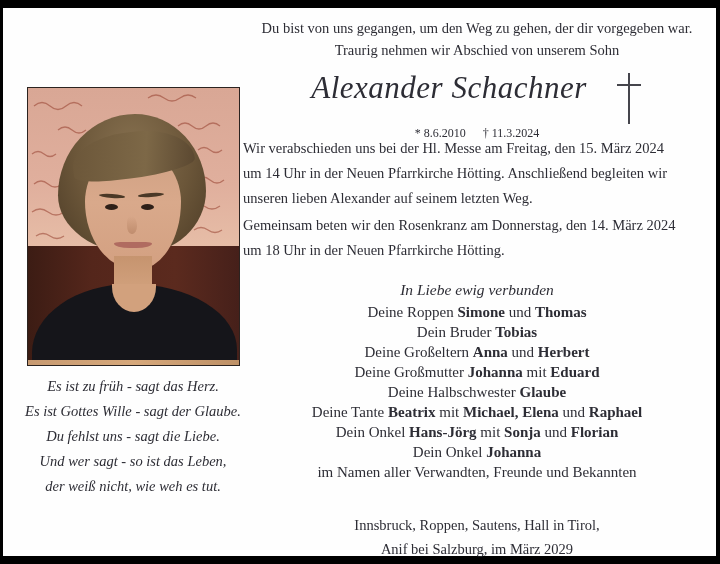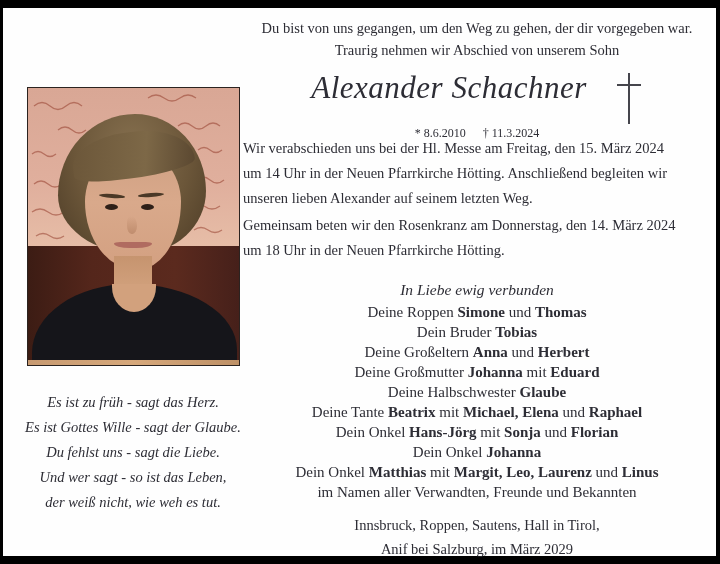--- a/index.html
+++ b/index.html
@@ -102,21 +102,21 @@
   }
   .photo .chest{
     position:absolute;left:84px;top:196px;width:44px;height:28px;
     background:#d2a17d;border-radius:0 0 50% 50% / 0 0 90% 90%;
   }
   .photo .table-strip{
     position:absolute;left:0;top:272px;width:100%;height:7px;
     background:linear-gradient(90deg,#c79a71,#d6a87b 50%,#bd9066);
   }
   .poem{
-    position:absolute;left:8px;top:382px;width:244px;text-align:center;
+    position:absolute;left:8px;top:366px;width:244px;text-align:center;
     font-style:italic;font-size:14.5px;line-height:25px;white-space:pre-line;
   }
 </style>
 </head>
 <body>
 
 <div class="card">
 
   <div class="photo">
     <svg class="scribbles" width="213" height="160" viewBox="0 0 213 160">
@@ -178,20 +178,19 @@
 
   <div class="mourners">
     <div class="mourner-line"><span>Deine Roppen </span><span class="bold">Simone</span><span> und </span><span class="bold">Thomas</span></div>
     <div class="mourner-line"><span>Dein Bruder </span><span class="bold">Tobias</span></div>
     <div class="mourner-line"><span>Deine Großeltern </span><span class="bold">Anna</span><span> und </span><span class="bold">Herbert</span></div>
     <div class="mourner-line"><span>Deine Großmutter </span><span class="bold">Johanna</span><span> mit </span><span class="bold">Eduard</span></div>
     <div class="mourner-line"><span>Deine Halbschwester </span><span class="bold">Glaube</span></div>
     <div class="mourner-line"><span>Deine Tante </span><span class="bold">Beatrix</span><span> mit </span><span class="bold">Michael, Elena</span><span> und </span><span class="bold">Raphael</span></div>
     <div class="mourner-line"><span>Dein Onkel </span><span class="bold">Hans-Jörg</span><span> mit </span><span class="bold">Sonja</span><span> und </span><span class="bold">Florian</span></div>
     <div class="mourner-line"><span>Dein Onkel </span><span class="bold">Johanna</span></div>
-    <div class="mourner-line"><span>Dein Onkel </span><span class="bold">Matthias</span><span> mit </span><span class="bold">Margit, Leo, Laurenz</span><span> und </span><span class="bold">Linus</span></div>
     <div class="mourner-line"><span>im Namen aller Verwandten, Freunde und Bekannten</span></div>
   </div>
 
   <div class="places">Innsbruck, Roppen, Sautens, Hall in Tirol,
 Anif bei Salzburg, im März 2029</div>
 
 </div>
 
 </body></html>

